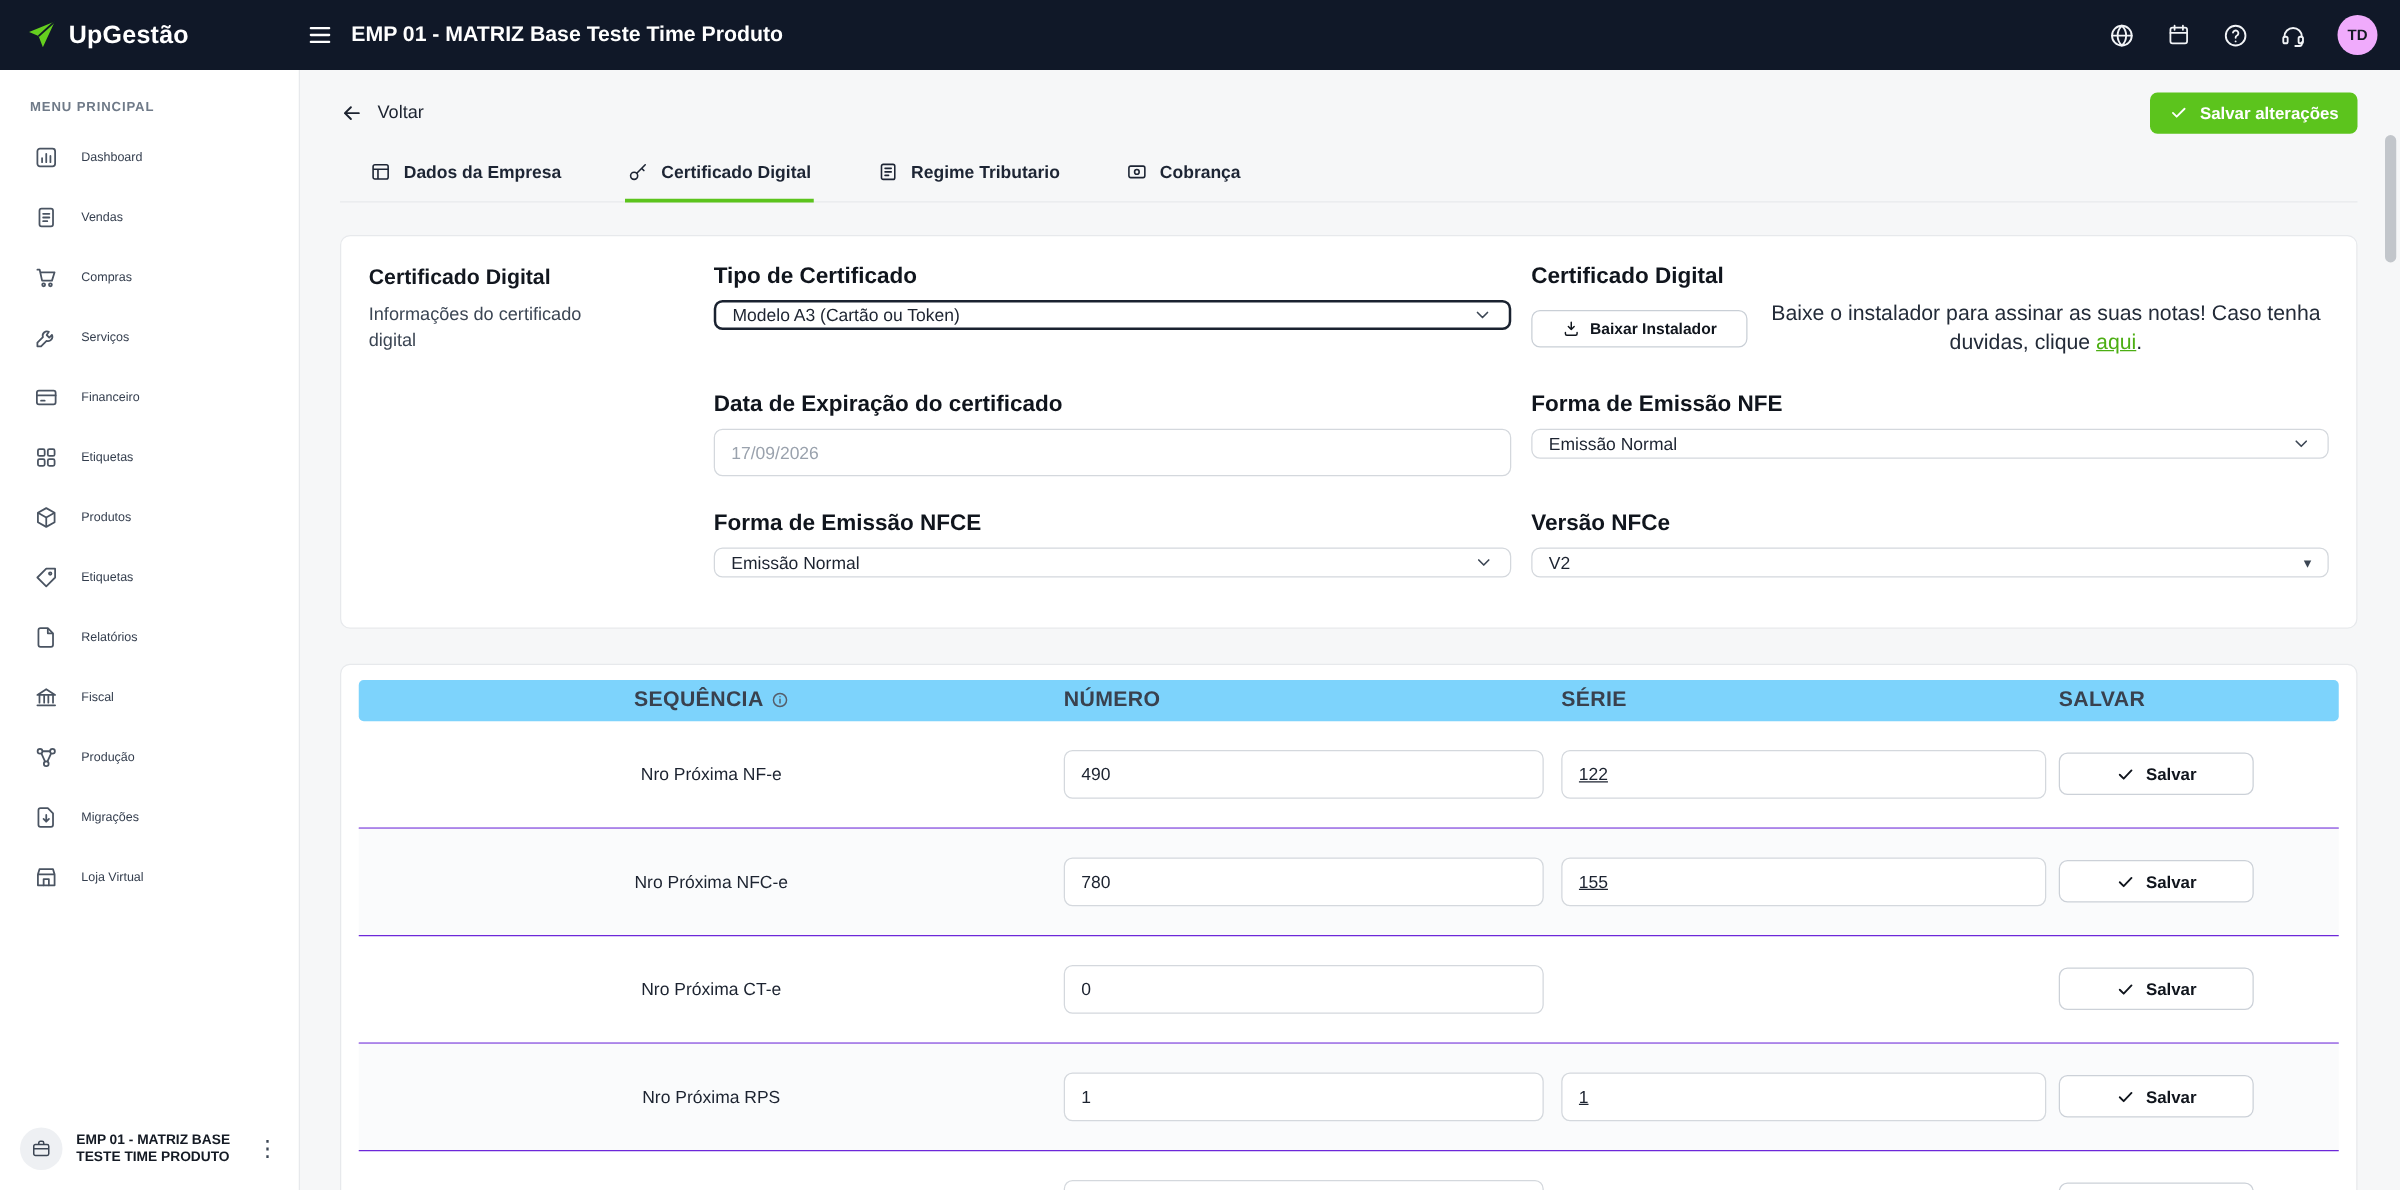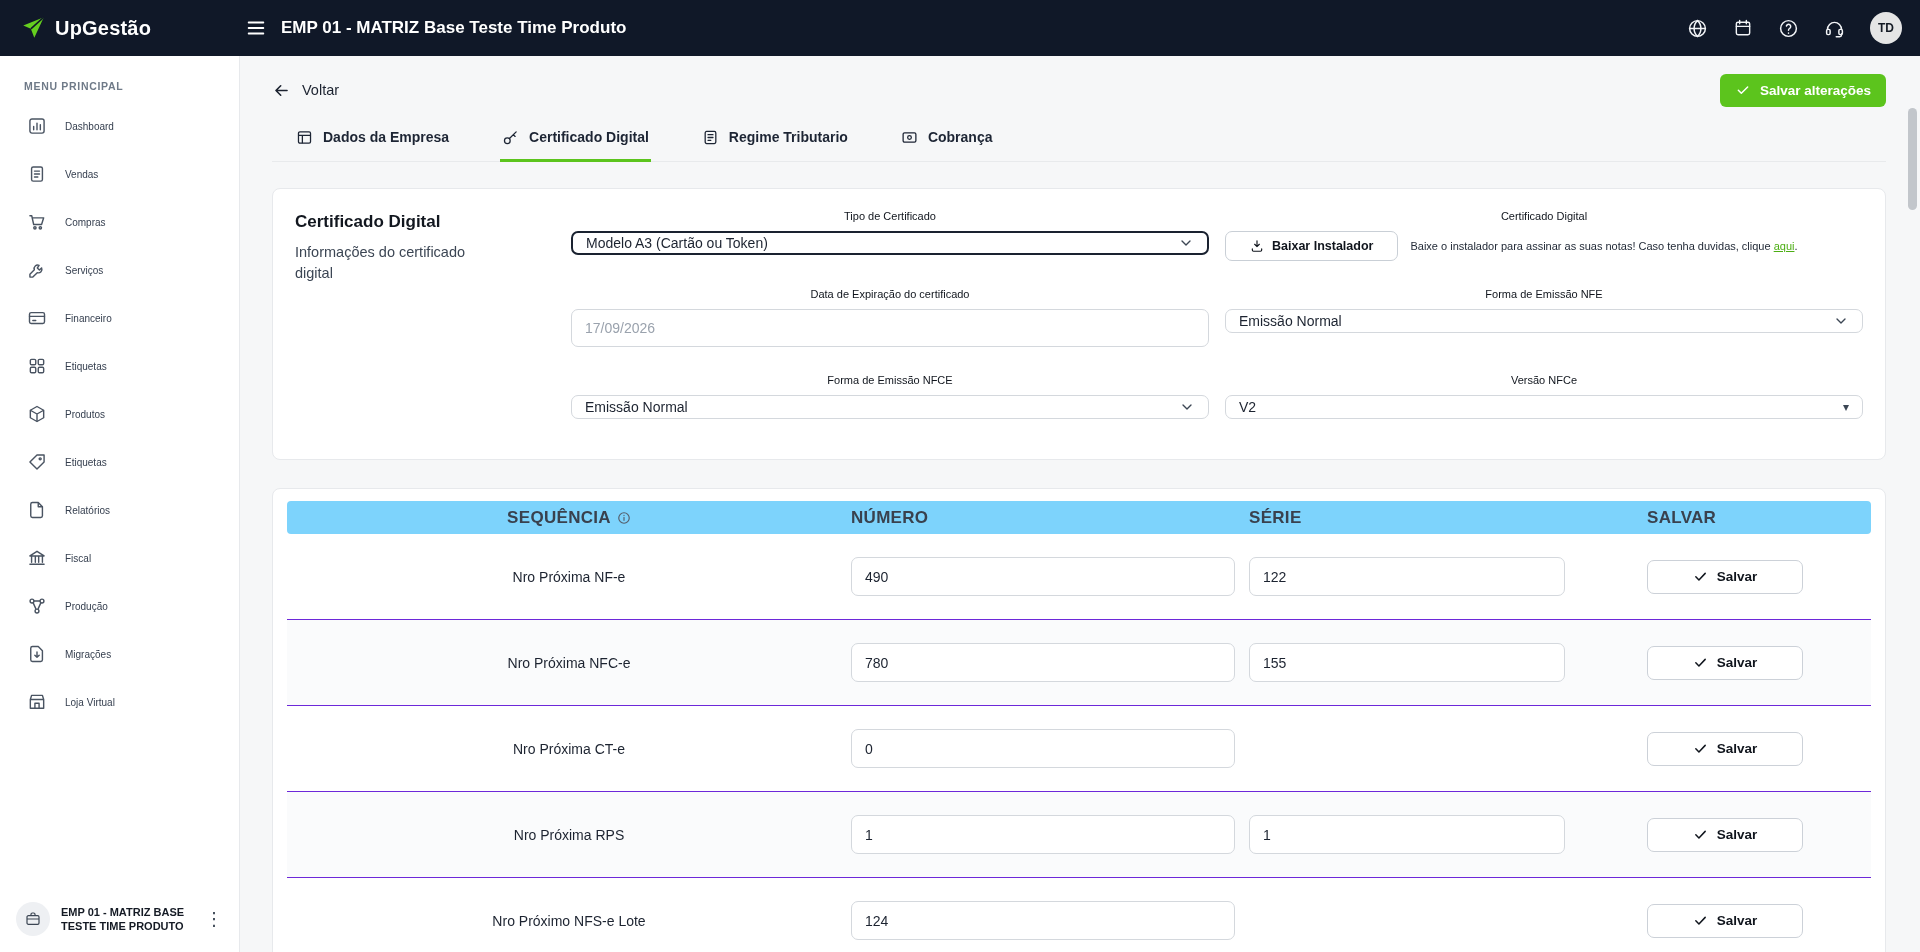--- a/index.html
+++ b/index.html
@@ -16,21 +16,21 @@
     background: #101828; display: flex; align-items: center; padding: 0 18px 0 20px;
     z-index: 30;
   }
   .brand { display: flex; align-items: center; gap: 9px; width: 225px; cursor: pointer; }
   .brand-text { color: #ffffff; font-size: 20px; font-weight: 700; letter-spacing: 0.2px; }
   .hamburger { background: none; border: none; color: #fff; cursor: pointer; display: flex; }
   .topbar-title { color: #ffffff; font-size: 17px; font-weight: 700; margin-left: 14px; }
   .topbar-right { margin-left: auto; display: flex; align-items: center; gap: 25px; }
   .tb-icon { color: #f2f4f7; display: flex; cursor: pointer; }
   .avatar {
-    width: 32px; height: 32px; border-radius: 50%; background: #e5e5e5;
+    width: 32px; height: 32px; border-radius: 50%; background: #f0abfc;
     color: #141a24; font-size: 12px; font-weight: 700;
     display: flex; align-items: center; justify-content: center; cursor: pointer;
   }
 
   
   .sidebar {
     position: fixed; left: 0; top: 56px; bottom: 0; width: 240px;
     background: #ffffff; border-right: 1px solid #e7e9ec;
     display: flex; flex-direction: column; z-index: 20;
   }
@@ -81,60 +81,60 @@
 
   .card { background: #ffffff; border: 1px solid #e7e9ec; border-radius: 8px; }
 
   
   .card1 { margin-top: 26px; display: flex; padding: 21px 22px 40px; }
   .card1-left { width: 276px; padding-top: 2px; }
   .card1-left h2 { font-size: 17px; font-weight: 700; color: #12171f; margin-bottom: 10px; }
   .card1-left p { font-size: 14.5px; color: #3c4654; line-height: 1.45; width: 205px; }
   .card1-form { flex: 1; display: flex; flex-direction: column; gap: 27px; }
   .form-row { display: grid; grid-template-columns: 1fr 1fr; gap: 16px; }
-  .field label { display: block; font-size: 11px; font-weight: 400; color: #10151d; margin-bottom: 9px; text-align: center; }
+  .field label { display: block; font-size: 18px; font-weight: 700; color: #10151d; margin-bottom: 9px; }
   .select {
     height: 24px; width: 100%; border: 1px solid #d4d8dd; border-radius: 7px; background: #fff;
     font-size: 14px; color: #1c2330; display: flex; align-items: center;
     justify-content: space-between; padding: 0 13px; cursor: pointer;
   }
   .select.dark { border: 2px solid #1a2230; }
   .chevron { color: #3c4654; display: flex; }
   .caret-small { color: #3c4654; font-size: 12px; }
   .text-input {
     height: 38px; width: 100%; border: 1px solid #d4d8dd; border-radius: 7px; background: #fff;
     font-size: 14px; padding: 0 13px; color: #1c2330; outline: none;
   }
   .text-input.muted { color: #9aa2ad; }
   .cert-row { display: flex; align-items: center; gap: 12px; }
   .download-btn {
     height: 30px; padding: 0 24px; border: 1px solid #c9cfd6; border-radius: 7px; background: #fff;
     font-size: 12.5px; font-weight: 700; color: #10151d;
     display: flex; align-items: center; gap: 8px; cursor: pointer; white-space: nowrap;
   }
-  .hint { font-size: 11px; color: #232b38; line-height: 1.35; text-align: center; }
+  .hint { font-size: 17px; color: #232b38; line-height: 1.35; text-align: center; }
   .hint-link { color: #4cae13; text-decoration: underline; cursor: pointer; }
 
   
   .card2 { margin-top: 28px; padding: 12px 14px 18px; }
   .thead {
     display: grid; grid-template-columns: 564px 398px 398px 1fr; align-items: center;
     height: 33px; background: #7dd3fc; border-radius: 4px;
     font-size: 17px; font-weight: 700; color: #39414e; letter-spacing: 0.3px;
   }
   .th-seq { justify-self: center; display: flex; align-items: center; gap: 6px; }
   .info-icon { color: #555e6b; display: flex; cursor: pointer; }
   .trow {
     display: grid; grid-template-columns: 564px 398px 398px 1fr; align-items: center;
     height: 86px; border-bottom: 1px solid #6d28d9;
   }
   .trow.alt { background: #fafbfc; }
   .td-label { justify-self: center; font-size: 14px; color: #1c2330; }
   .num-input { width: 384px; }
-  .serie-input { width: 316px; }
+  .serie-input { width: 388px; text-decoration: underline; }
   .cell-input {
     height: 39px; border: 1px solid #d4d8dd; border-radius: 7px; background: #fff;
     font-size: 14px; padding: 0 13px; color: #1c2330; outline: none;
   }
   .row-save {
     width: 156px; height: 34px; border: 1px solid #ccd1d8; border-radius: 7px; background: #fff;
     font-size: 13.5px; font-weight: 700; color: #10151d;
     display: flex; align-items: center; justify-content: center; gap: 9px; cursor: pointer;
   }
 

